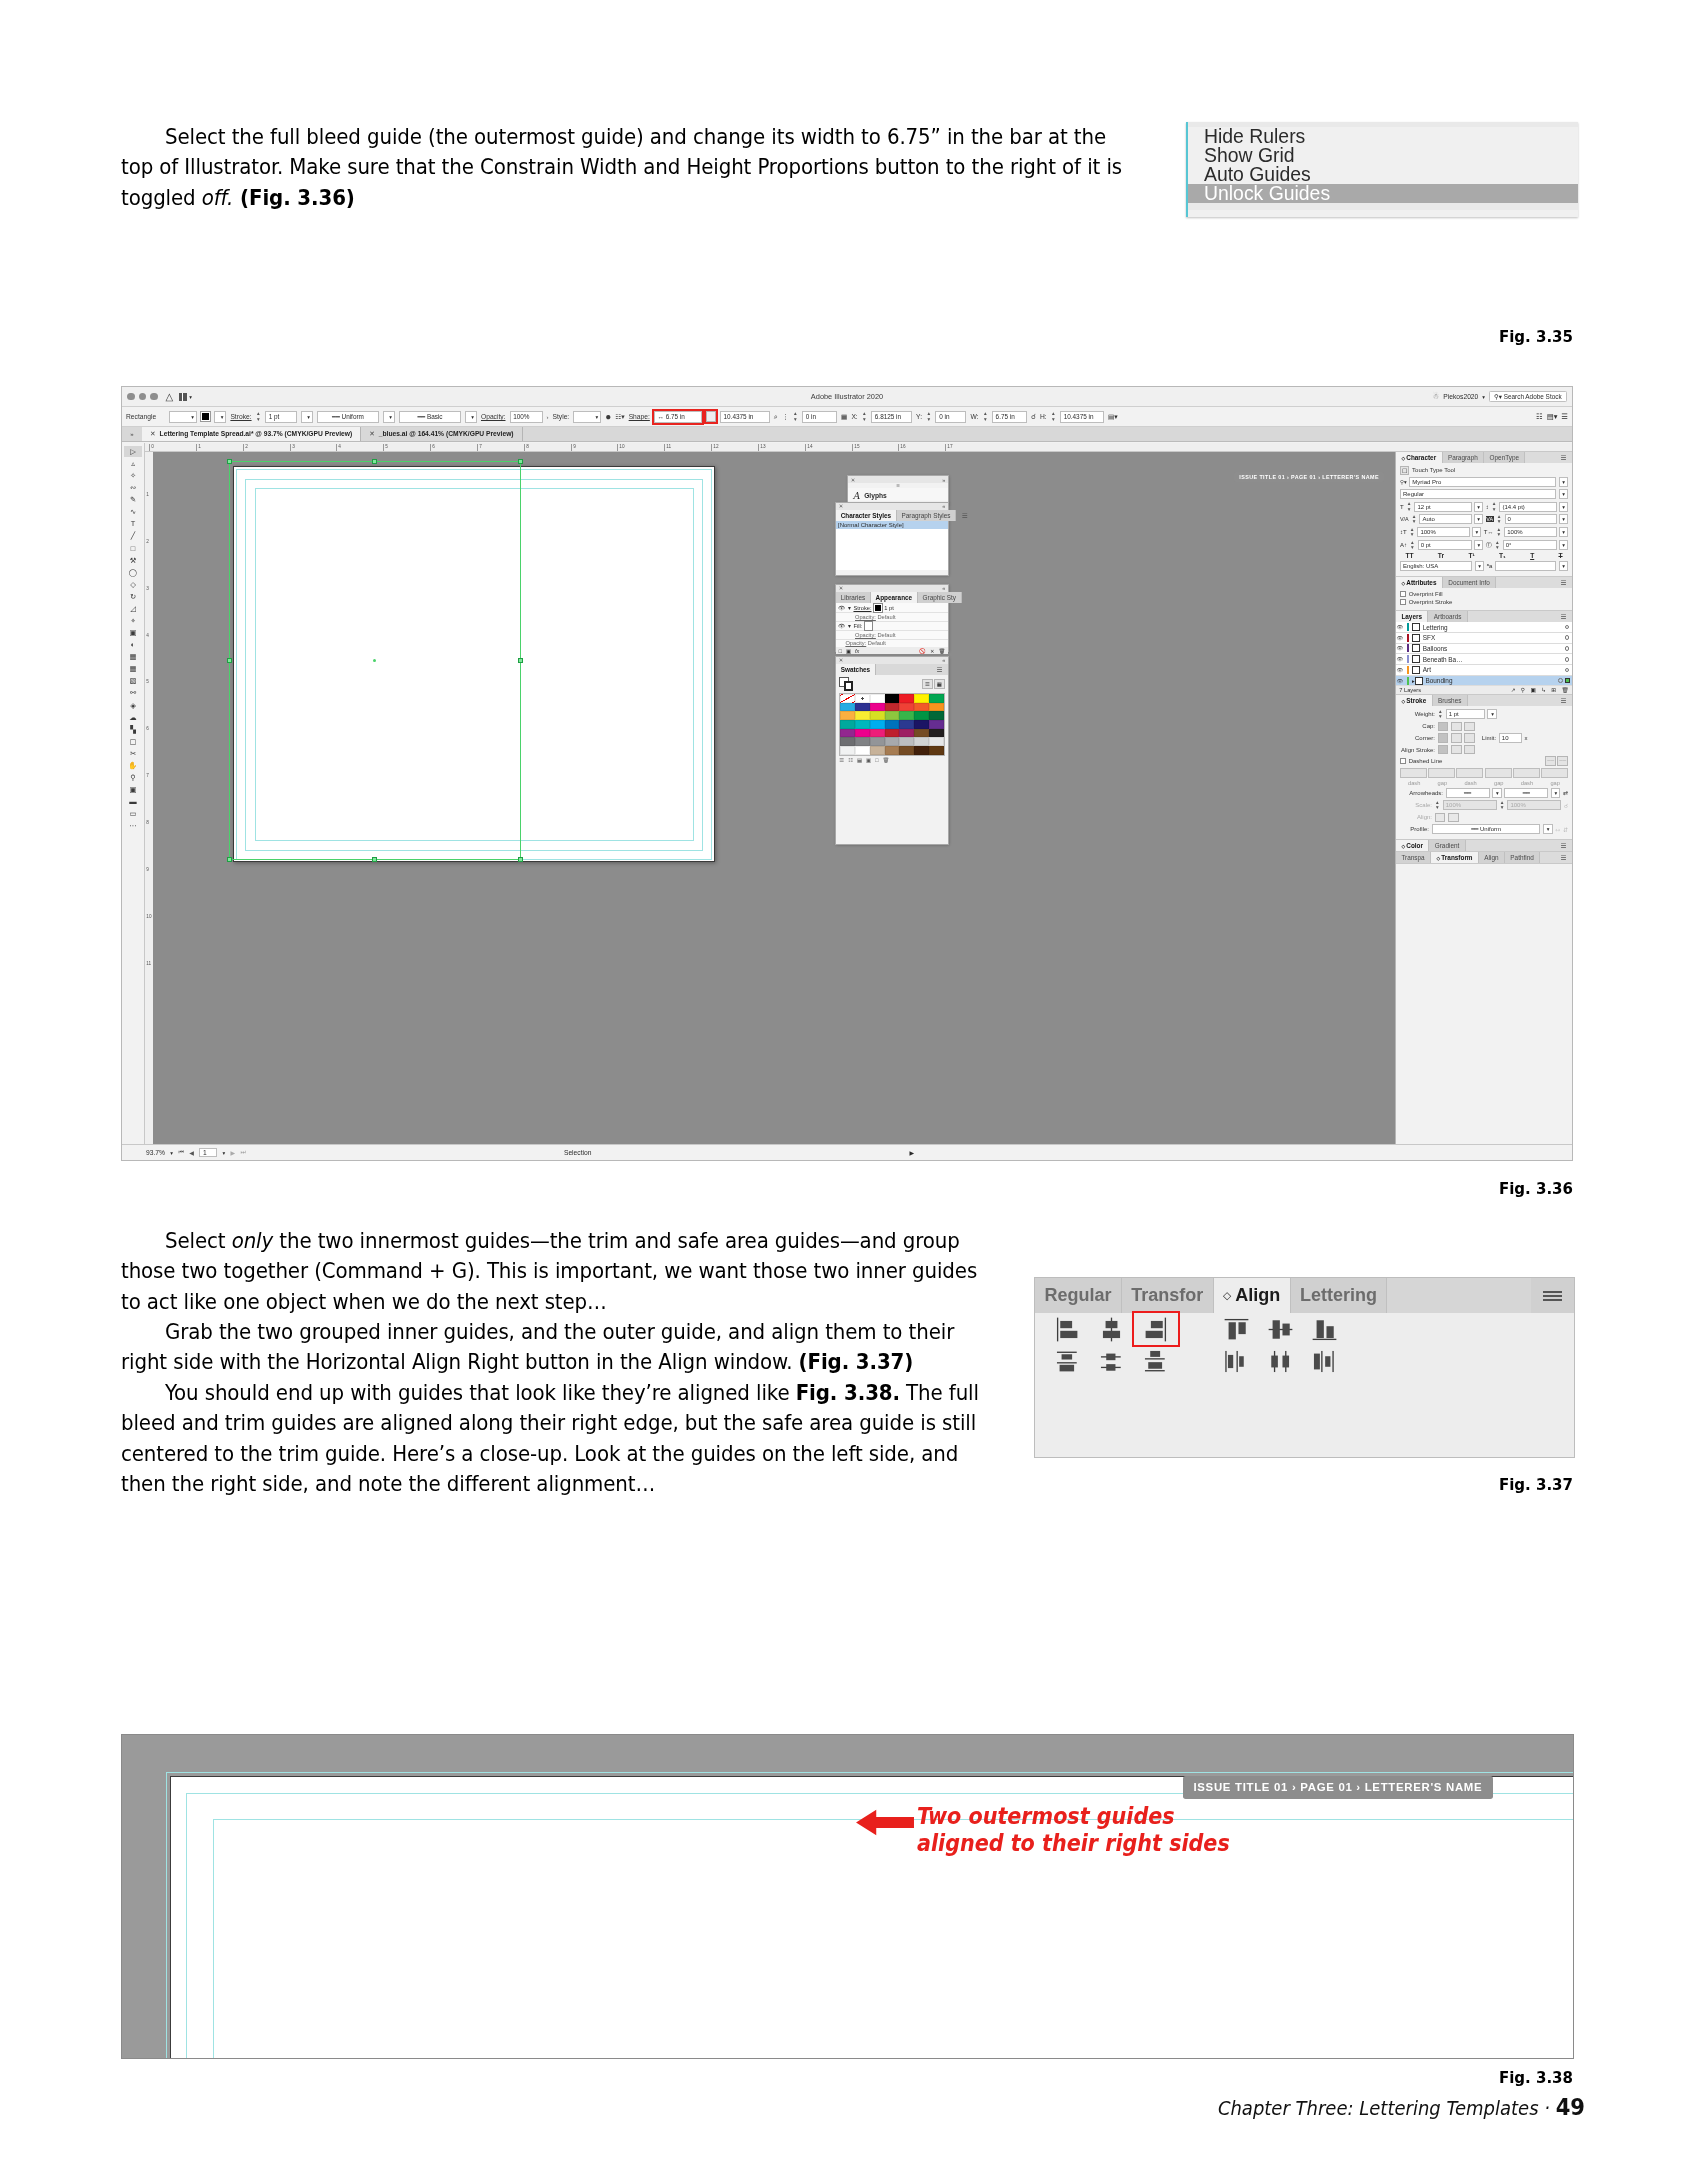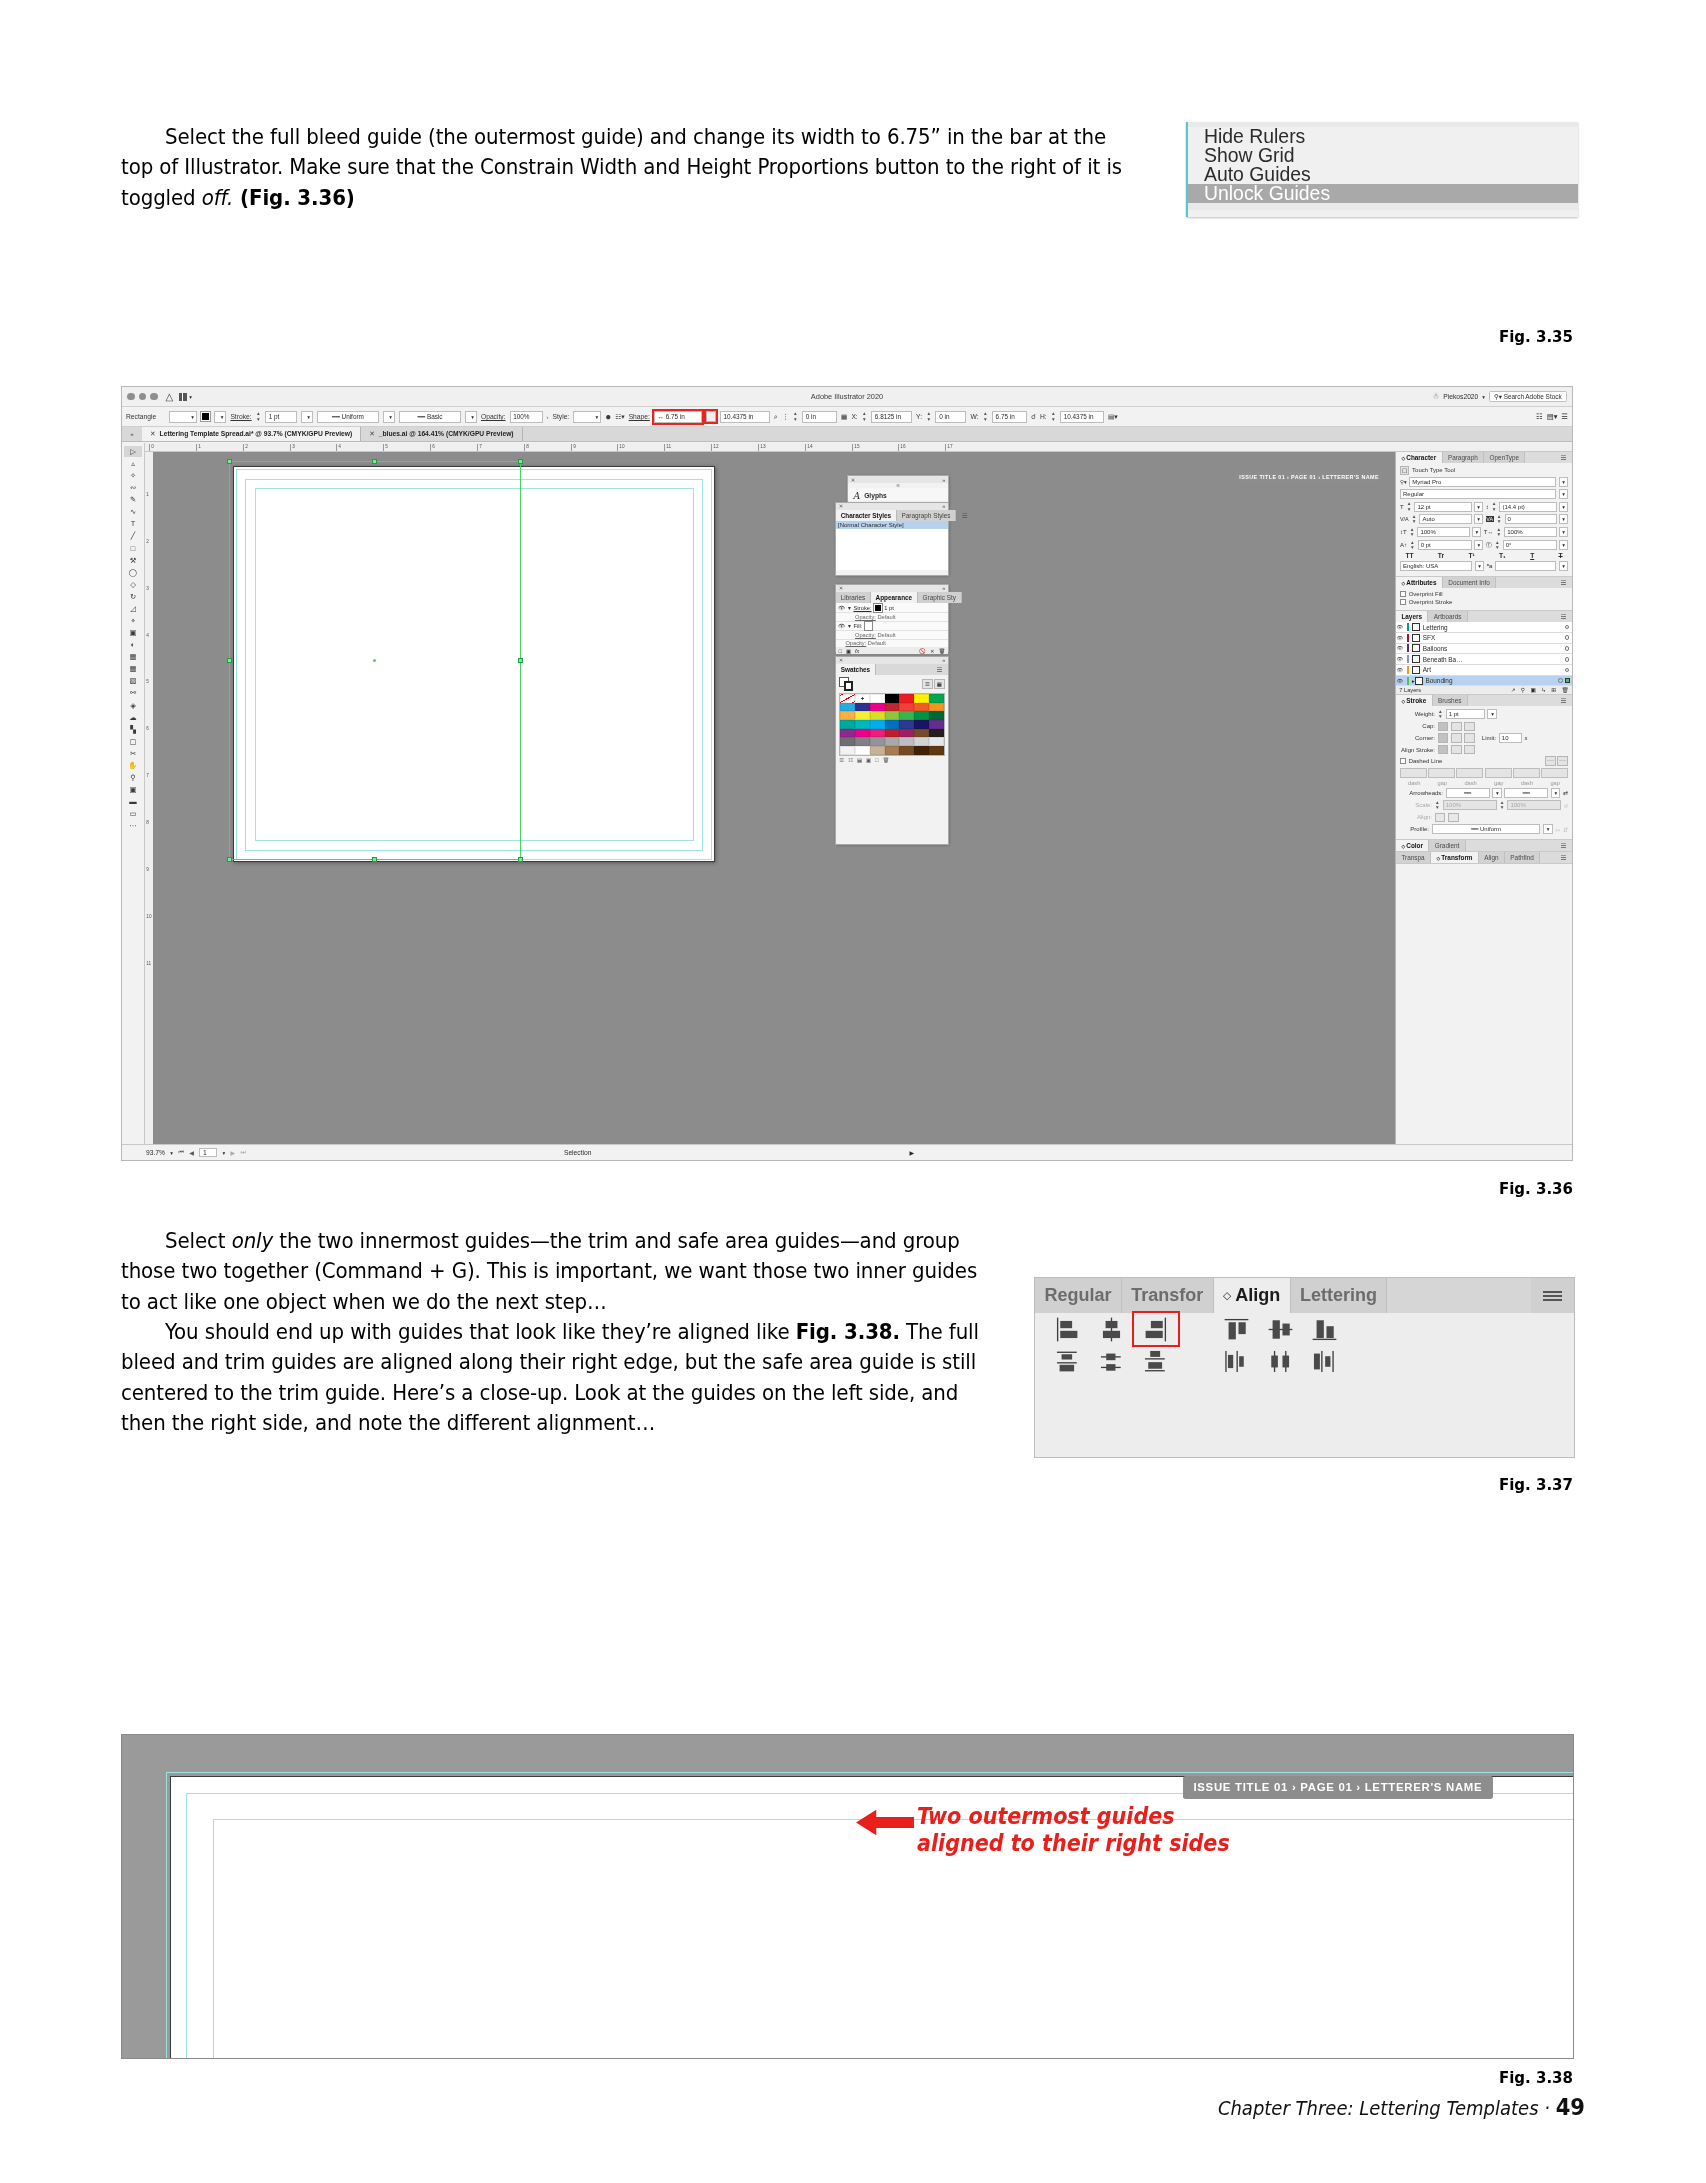--- a/index.html
+++ b/index.html
@@ -793,20 +793,21 @@
     <span style="font-size:6px;color:#aaa;">⏭</span>
     <span style="flex:1;text-align:center;">Selection</span>
     <span style="font-size:6px;">▶</span>
     <span style="flex:1;"></span>
   </div>
 </div>
 <div class="fig-cap" style="left:1378px; top:1178px; width:195px;">Fig. 3.36</div>
 
 <div class="body-col" style="left:121px; top:1226px; width:870px;">
   <p class="para indent" style="margin:0;"><span>Select </span><i class="it">only</i><span> the two innermost guides—the trim and safe area guides—and group those two together (Command + G). This is important, we want those two inner guides to act like one object when we do the next step…</span></p>
+  <p class="para indent" style="margin:0;"><span>Grab the two grouped inner guides, and the outer guide, and align them to their right side with the Horizontal Align Right button in the Align window. </span><b class="fig">(Fig. 3.37)</b></p>
   <p class="para indent" style="margin:0;"><span>You should end up with guides that look like they’re aligned like </span><b class="fig">Fig. 3.38.</b><span> The full bleed and trim guides are aligned along their right edge, but the safe area guide is still centered to the trim guide. Here’s a close-up. Look at the guides on the left side, and then the right side, and note the different alignment…</span></p>
 </div>
 
 <div id="align-panel">
   <div id="align-tabs">
     <div class="atab">Regular</div>
     <div class="atab">Transfor</div>
     <div class="atab active">
         <span class="dia">◇</span>
         <span>Align</span>

